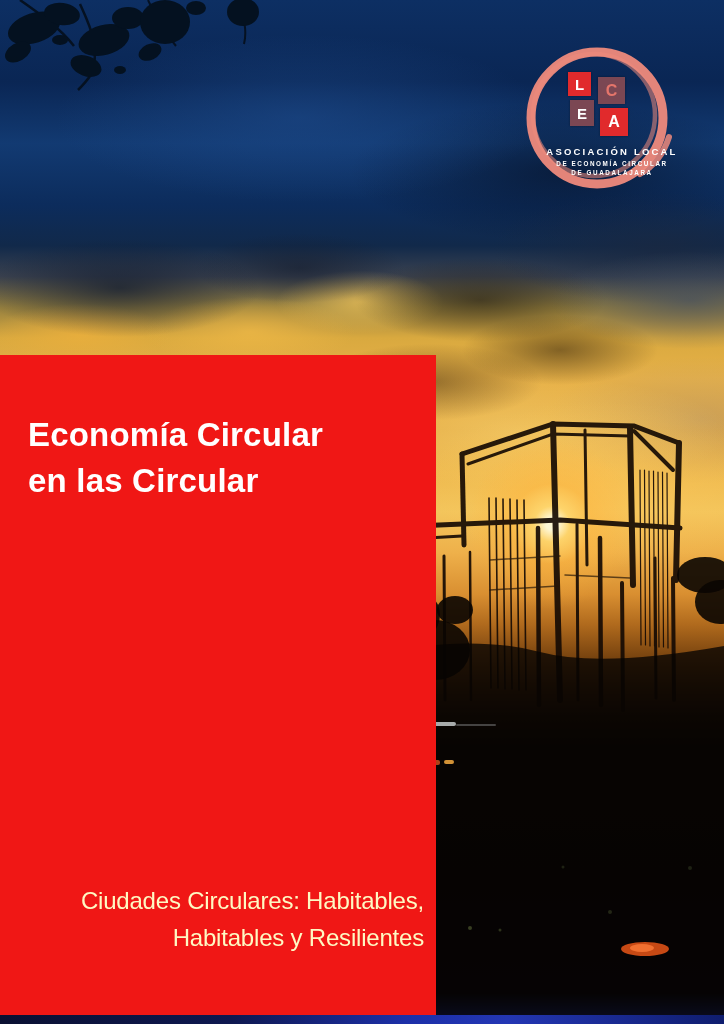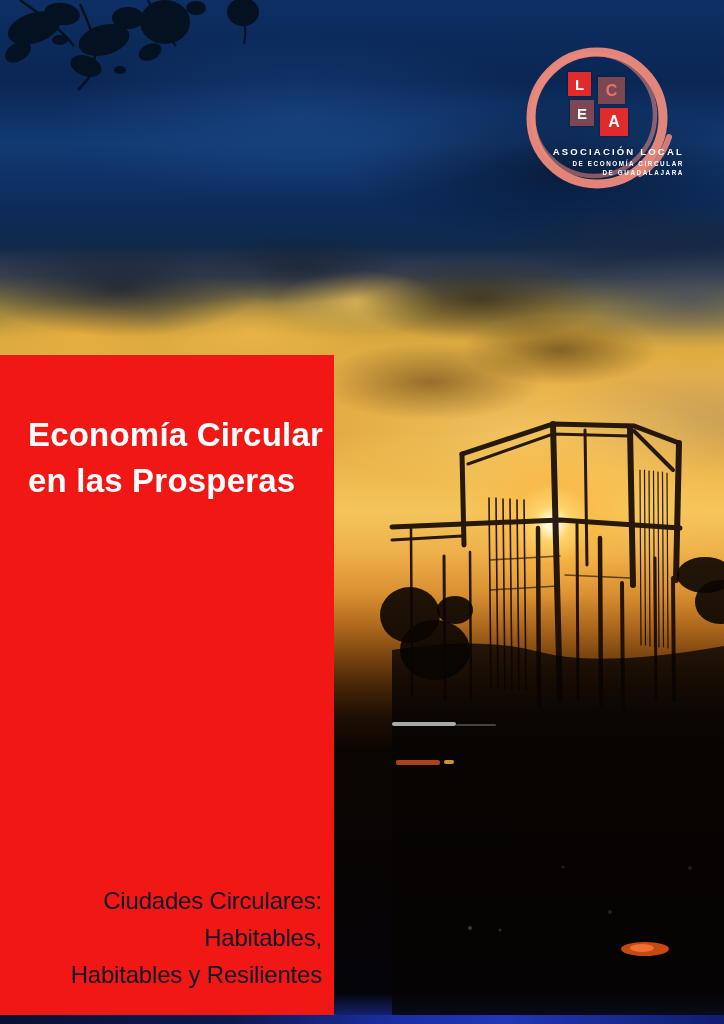--- a/index.html
+++ b/index.html
@@ -39,53 +39,53 @@
       linear-gradient(180deg,
         #0d2f63 0%, #0a2654 8%, #123a72 14%, #0c2c5c 20%, #11294a 24%,
         #3c4350 27%, #96803f 30%, #d9a93f 33%, #e7b148 37%, #e2a83f 42%,
         #edb84d 46%, #f3c55c 50%, #eeb04a 54%, #d98f31 58%, #b06a1d 61%,
         #7c4610 64%, #452507 67%, #1d0f04 70%, #0c0603 73%, #070403 85%,
         #05040a 97%, #101b56 98.6%, #1c2b9a 100%);
   }
   .photo-art{position:absolute;inset:0;width:724px;height:1024px}
   
   .red-panel{
-    position:absolute;left:0;top:355px;width:334px;height:669px;
+    position:absolute;left:0;top:355px;width:436px;height:669px;
     background:var(--panel-red);z-index:3;
   }
   .title{
     position:absolute;left:28px;top:57px;
     font-size:33px;line-height:46px;font-weight:bold;color:var(--text-white);
     letter-spacing:.2px;
   }
   .title-line{display:block}
   .subtitle{
     position:absolute;left:8px;right:12px;top:527px;
-    font-size:24px;line-height:37px;font-weight:400;color:#0f172a;
+    font-size:24px;line-height:37px;font-weight:400;color:#fef9c3;
     text-align:right;letter-spacing:-.2px;
   }
   .subtitle-line{display:block}
   
   .bottom-strip{
     position:absolute;left:0;right:0;bottom:0;height:9px;z-index:5;
     background:linear-gradient(90deg,#0a1032 0%, #0e1850 32%, var(--bottom-strip-blue) 56%, #2336b4 70%, #0f1d6e 100%);
   }
   
   .logo{position:absolute;left:520px;top:32px;width:160px;height:178px;z-index:4}
   .logo-ring{position:absolute;left:0;top:0;width:160px;height:178px}
   .sq{
     position:absolute;display:flex;align-items:center;justify-content:center;
     font-weight:bold;color:var(--text-white);
     box-shadow:0 0 2px rgba(0,0,0,.4);
   }
   .sq-l{left:48px;top:40px;width:23px;height:24px;background:var(--logo-square-red);font-size:15px}
   .sq-c{left:78px;top:45px;width:27px;height:27px;background:var(--logo-square-plum);font-size:16px;color:var(--logo-letter-c)}
   .sq-e{left:50px;top:68px;width:24px;height:26px;background:var(--logo-square-plum);font-size:15px}
   .sq-a{left:80px;top:76px;width:28px;height:28px;background:var(--logo-square-red);font-size:16px}
-  .org-line{position:absolute;left:4px;width:160px;text-align:right;color:var(--text-white);font-weight:bold;white-space:nowrap}
+  .org-line{position:absolute;left:12px;width:160px;text-align:center;color:var(--text-white);font-weight:bold;white-space:nowrap}
   .org1{top:114px;font-size:9.5px;letter-spacing:2.2px}
   .org2{top:128px;font-size:6.3px;letter-spacing:1.6px}
   .org3{top:137px;font-size:6.3px;letter-spacing:1.6px}
 </style>
 </head>
 <body>
 
 <div class="cover">
 
   <div class="photo">
@@ -170,21 +170,21 @@
         <circle cx="610" cy="912" r="2" fill="#3f4a2a" opacity="0.5"></circle>
         <circle cx="690" cy="868" r="2" fill="#44502e" opacity="0.4"></circle>
         <circle cx="563" cy="867" r="1.5" fill="#44502e" opacity="0.4"></circle>
       </g>
     </svg>
   </div>
 
   <div class="red-panel">
     <h1 class="title">
       <span class="title-line">Economía Circular</span>
-      <span class="title-line">en las Prosperas</span>
+      <span class="title-line">en las Circular</span>
     </h1>
     <div class="subtitle">
       <span class="subtitle-line">Ciudades Circulares: Habitables,</span>
       <span class="subtitle-line">Habitables y Resilientes</span>
     </div>
   </div>
 
   <div class="logo">
     <svg class="logo-ring" viewBox="0 0 160 178">
       <circle cx="77" cy="86" r="66" style="stroke:var(--logo-ring)" stroke-width="9" fill="none" opacity="0.95"></circle>

